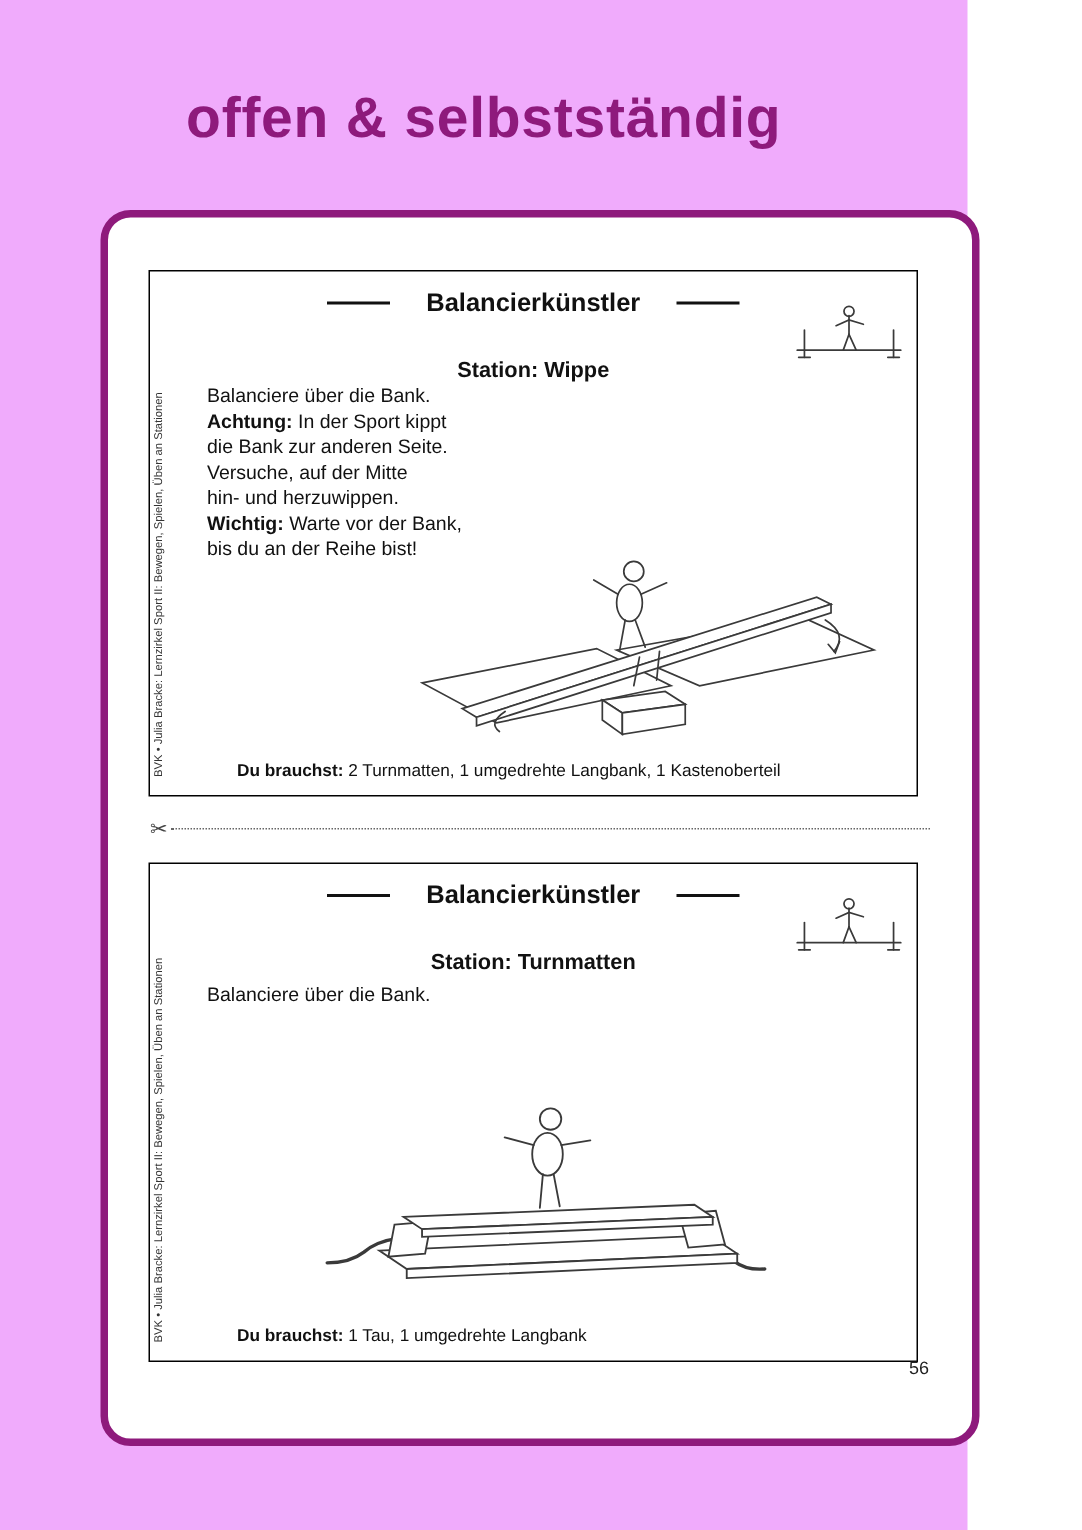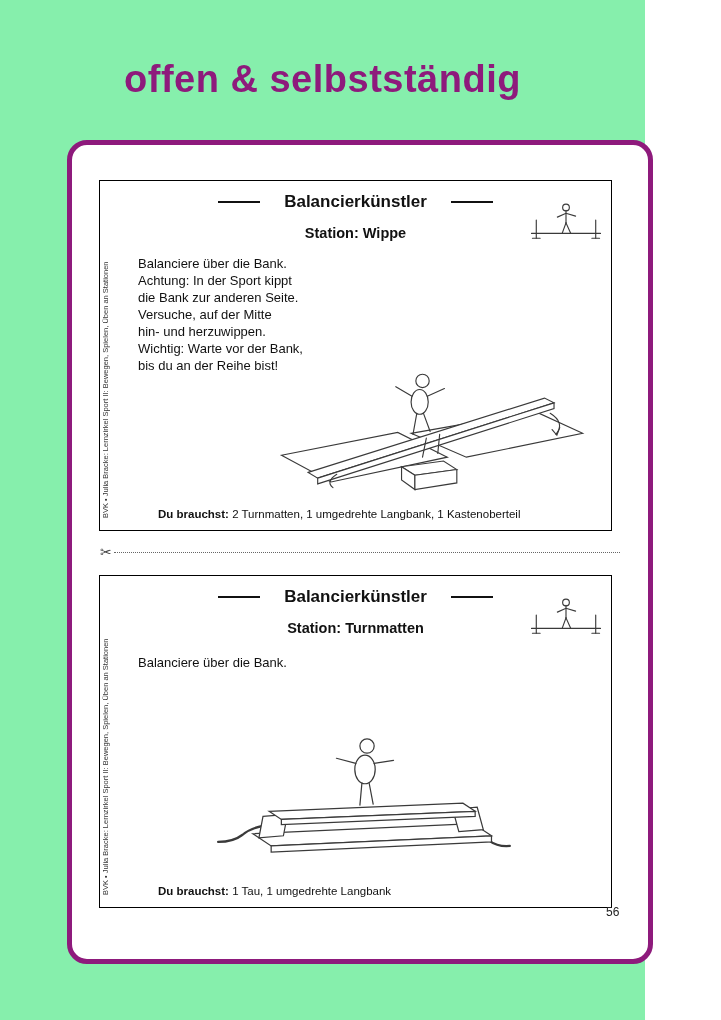--- a/index.html
+++ b/index.html
@@ -1,43 +1,43 @@
 <!DOCTYPE html>
 <html><head>
 <meta charset="utf-8">
 <style>
   * { margin:0; padding:0; box-sizing:border-box; }
   html,body { width:721px; height:1020px; background:#fff; overflow:hidden;
               font-family:"Liberation Sans", sans-serif; color:#111; }
-  .page { position:relative; width:645px; height:1020px; background:#86efac; }
+  .page { position:relative; width:645px; height:1020px; background:#f0abfc; }
 
   .page-title { position:absolute; left:0; top:58px; width:100%; text-align:center;
                 font-size:38px; font-weight:bold; color:#8e1a7c; letter-spacing:0.5px; }
 
   .frame { position:absolute; left:67px; top:140px; width:586px; height:824px;
            border:5px solid #8e1a7c; border-radius:20px; background:#fff; }
 
   .card { position:absolute; left:99px; width:513px; border:1.5px solid #000; background:#fff; }
   .card1 { top:180px; height:351px; }
   .card2 { top:575px; height:333px; }
 
   .card-head { display:flex; align-items:center; justify-content:center; gap:24px; margin-top:11px; }
   .rule { width:42px; height:2px; background:#111; }
   .card-title { font-size:17px; font-weight:bold; }
-  .station { text-align:center; font-size:14.5px; font-weight:bold; margin-top:13px; }
+  .station { text-align:center; font-size:14.5px; font-weight:bold; margin-top:27px; }
 
   .walker-icon { position:absolute; top:16px; right:6px; width:78px; height:46px; }
 
   .credit { position:absolute; left:10px; bottom:12px; transform-origin:0 100%;
             transform:rotate(-90deg); white-space:nowrap; font-size:7.5px; color:#333; }
 
   .body-text { position:absolute; left:38px; font-size:13px; line-height:17px; }
   .card1 .body-text { top:74px; }
   .card2 .body-text { top:78px; }
-  .body-text b { font-weight:normal; }
+  .body-text b { font-weight:bold; }
 
   .illu { position:absolute; }
   .illu-seesaw { left:168px; top:158px; width:330px; height:162px; }
   .illu-wobbly { left:112px; top:142px; width:306px; height:156px; }
 
   .materials { position:absolute; left:38px; bottom:10px; font-size:11.5px; }
   .materials b { font-weight:bold;margin-left:20px; }
 
   .cutline { position:absolute; left:100px; top:544px; width:520px; height:16px;
              display:flex; align-items:center; }

